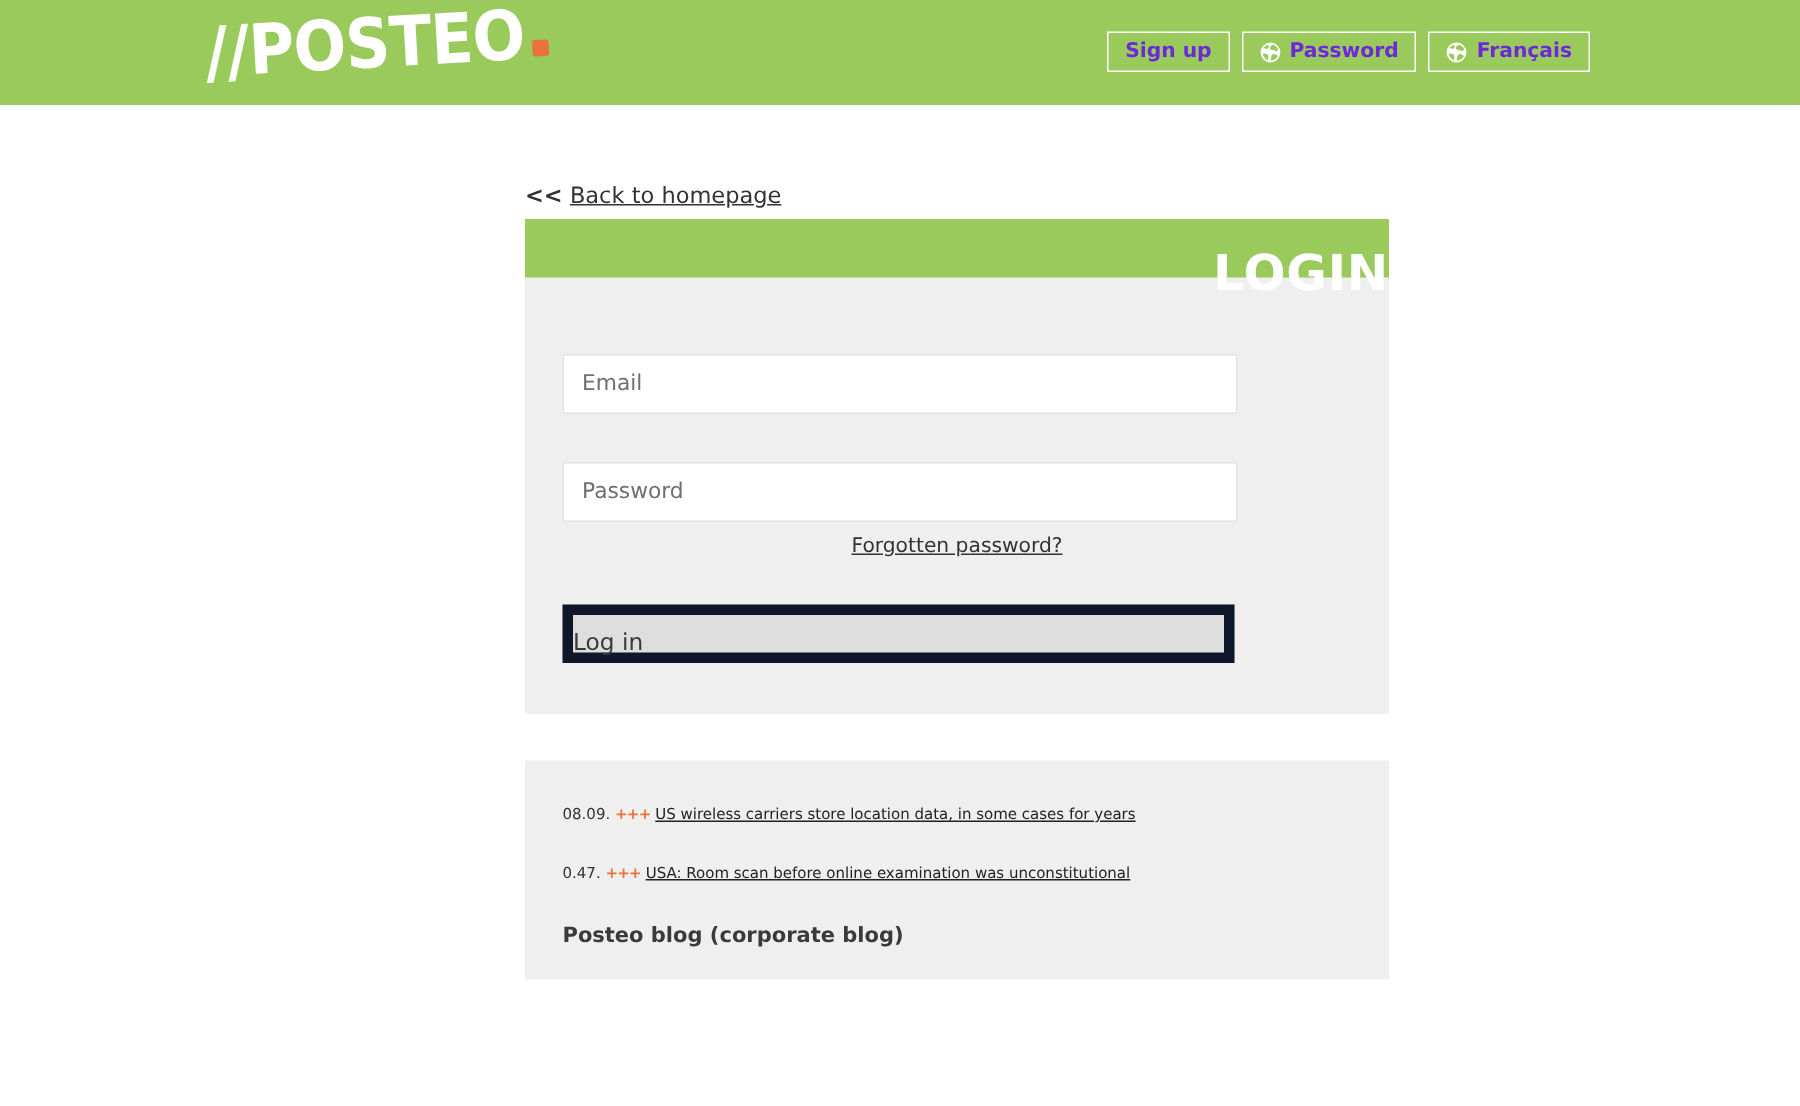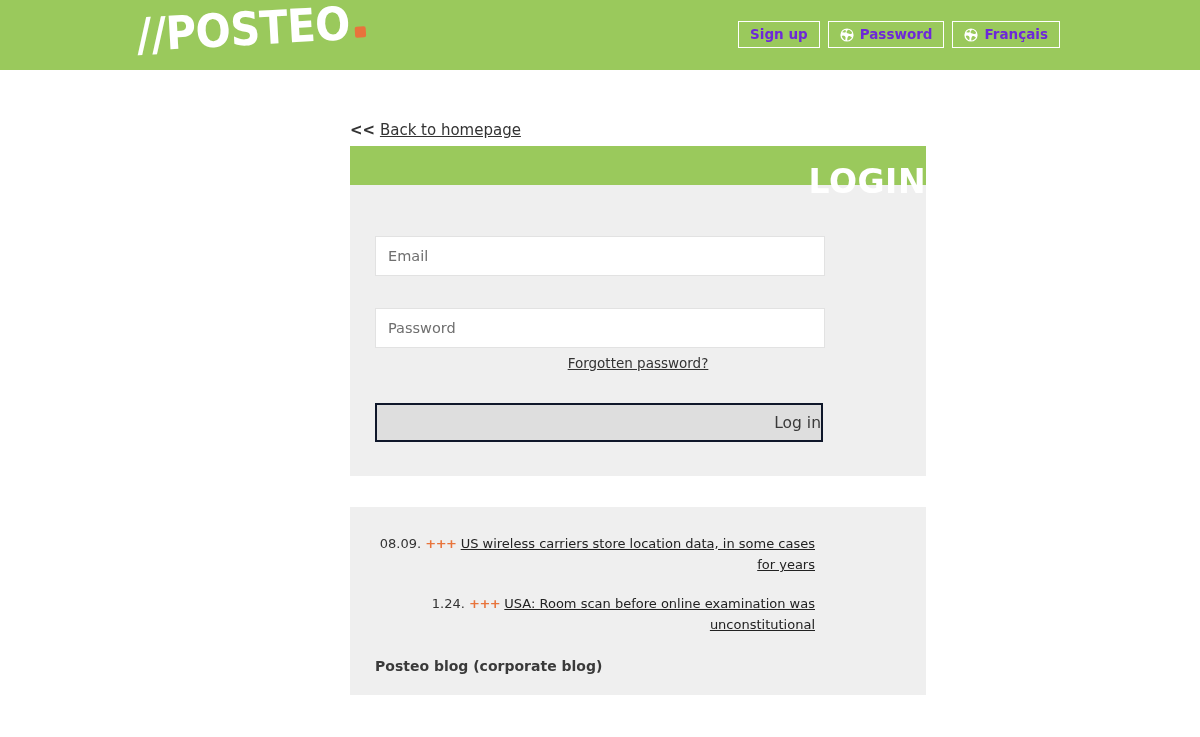--- a/index.html
+++ b/index.html
@@ -158,50 +158,49 @@
     color: #333333;
     text-decoration: underline;
     cursor: pointer;
   }
   .login-btn {
     display: block;
     width: 448px;
     height: 39px;
     margin-top: 32px;
     background: #dedede;
-    border: 2px solid #0f172a;
+    border: 7px solid #0f172a;
     color: #3a3a3a;
     font-family: "DejaVu Sans", "Liberation Sans", sans-serif;
     font-size: 15.5px;
     cursor: pointer;
     line-height: 37px;
-    text-align: right;
+    text-align: left;
     padding: 0;
   }
 
   
   .news-gap { height: 31px; }
   .news-body {
     padding: 26px 25px 20px 25px;
     background: #efefef;
   }
   .news-section-title {
     font-size: 14px;
     font-weight: bold;
     color: #3a3a3a;
     margin: 0 0 18px 0;
     line-height: 18px;
   }
   .news-item {
-    font-size: 13px;
+    font-size: 10px;
     line-height: 21px;
     color: #333333;
     margin-bottom: 18px;
     max-width: 440px;
-    text-align: right;
   }
   .news-date { color: #333333; }
   .news-plus { color: #e8743b; font-weight: bold; letter-spacing: -0.5px; }
   .news-link {
     color: #222222;
     text-decoration: underline;
     cursor: pointer;
   }
   .blog-title {
     font-size: 14px;
@@ -284,21 +283,21 @@
     <div class="panel">
       <div class="news-body">
 
         <div class="news-item">
           <span class="news-date">08.09.</span>
           <span class="news-plus">+++</span>
           <span class="news-link">US wireless carriers store location data, in some cases for years</span>
         </div>
 
         <div class="news-item">
-          <span class="news-date">1.24.</span>
+          <span class="news-date">0.47.</span>
           <span class="news-plus">+++</span>
           <span class="news-link">USA: Room scan before online examination was unconstitutional</span>
         </div>
 
         <div class="blog-title">Posteo blog (corporate blog)</div>
       </div>
     </div>
 
   </div>
 </div>

